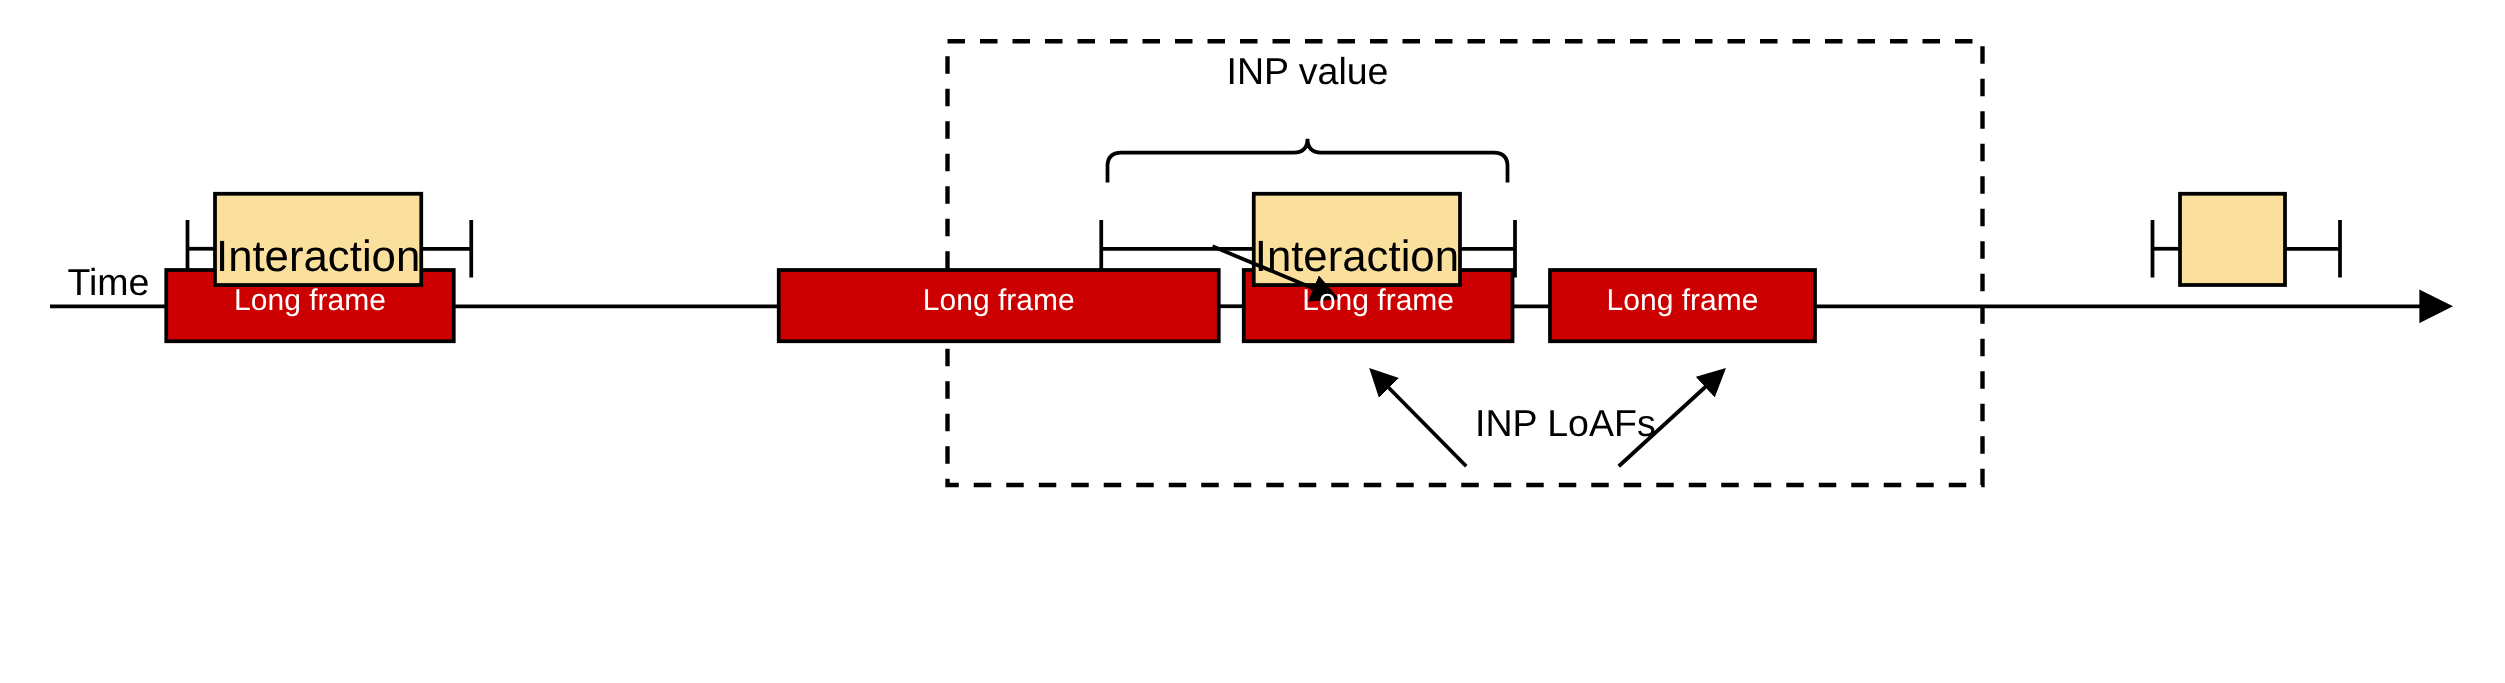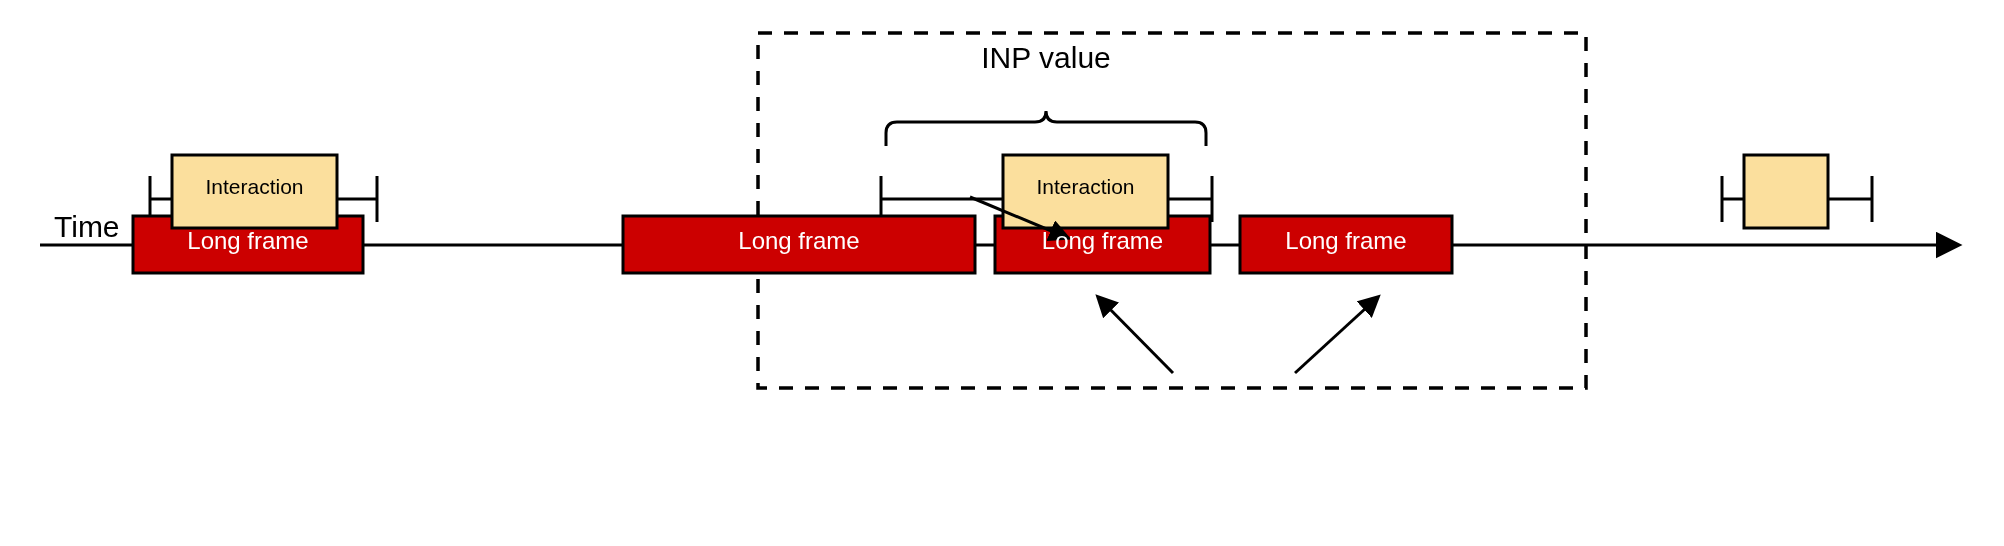--- a/index.html
+++ b/index.html
@@ -4,21 +4,21 @@
 <style>
   html,body{margin:0;padding:0;background:#ffffff;}
   body{width:2004px;height:546px;overflow:hidden;
        font-family:"Liberation Sans","DejaVu Sans",sans-serif;}
   #stage{position:relative;width:2004px;height:546px;background:#fff;}
   svg#canvas{position:absolute;left:0;top:0;width:2004px;height:546px;}
 
   .lbl{position:absolute;white-space:nowrap;color:#000;
        font-family:"Liberation Sans","DejaVu Sans",sans-serif;}
   .frame-label{color:#ffffff;font-size:24px;line-height:1;}
-  .inter-label{color:#000000;font-size:21px;line-height:1;}
+  .inter-label{color:#000000;font-size:35px;line-height:1;margin-top:12px;}
   .annot{font-size:30px;color:#000;}
   .axis-label{font-size:30px;color:#000;}
 </style>
 </head>
 <body>
 
 <div id="stage">
 
   <svg id="canvas" viewBox="0 0 2004 546">
     <defs>
@@ -87,14 +87,15 @@
   <div class="lbl inter-label" style="left:172px;top:176px;width:165px;text-align:center;">Interaction</div>
 
   <div class="lbl frame-label" style="left:623px;top:229px;width:352px;text-align:center;">Long frame</div>
   <div class="lbl frame-label" style="left:995px;top:229px;width:215px;text-align:center;">Long frame</div>
   <div class="lbl inter-label" style="left:1003px;top:176px;width:165px;text-align:center;">Interaction</div>
 
   <div class="lbl frame-label" style="left:1240px;top:229px;width:212px;text-align:center;">Long frame</div>
   <div class="lbl inter-label" style="left:1744px;top:176px;width:84px;text-align:center;"></div>
 
   <div class="lbl annot" style="left: 886px; top: 41px; width: 320px; text-align: center;">INP value</div>
+  <div class="lbl annot" style="left:1180px;top:323px;">INP LoAFs</div>
 
 </div>
 
 </body></html>

